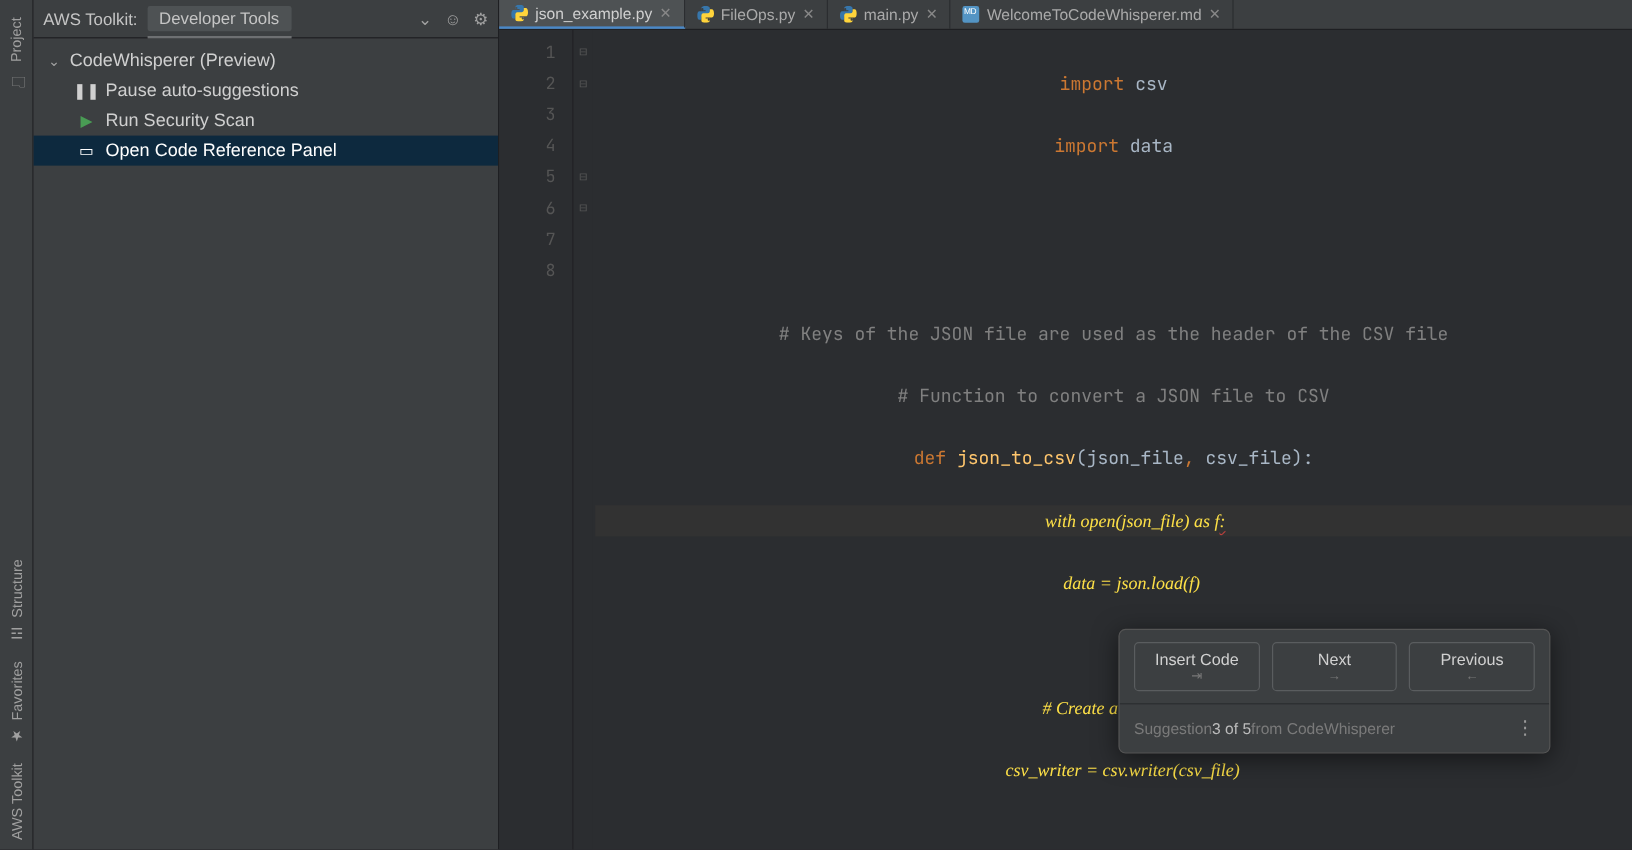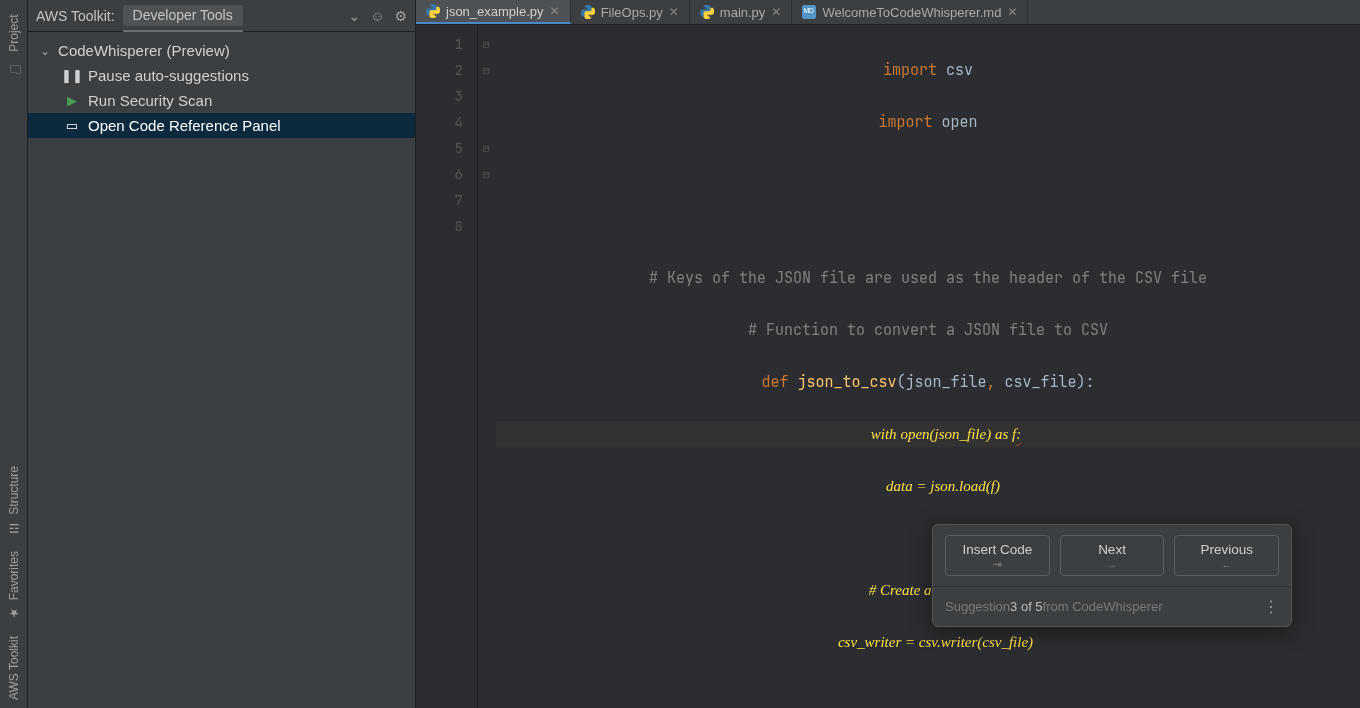--- a/index.html
+++ b/index.html
@@ -305,21 +305,21 @@
       <div>⊟</div>
       <div></div>
         <div></div>
       <div>⊟</div>
       <div>⊟</div>
       <div></div>
         <div></div>
     </div>
     <div class="code">
 <div class="line"><span class="kw">import</span><span class="param"> csv</span></div>
-<div class="line"><span class="kw">import</span><span class="param"> open</span></div>
+<div class="line"><span class="kw">import</span><span class="param"> data</span></div>
 <div class="line"></div>
 <div class="line"></div>
 <div class="line"><span class="comment"># Keys of the JSON file are used as the header of the CSV file</span></div>
 <div class="line"><span class="comment"># Function to convert a JSON file to CSV</span></div>
 <div class="line"><span class="kw">def </span><span class="fn">json_to_csv</span><span class="param">(</span><span class="param">json_file</span><span class="comma">, </span><span class="param">csv_file</span><span class="colon">):</span></div>
 <div class="line current"><span>    </span><span class="suggest">with</span><span class="suggest"> open(json_file) </span><span class="suggest">as</span><span class="suggest"> f</span><span class="suggest err">:</span></div>
 <div class="line"><span class="suggest">        data = json.load(f)</span></div>
 <div class="line"><span class="suggest"></span></div>
 <div class="line"><span class="suggest">    # Create a CSV writer</span></div>
 <div class="line"><span class="suggest">    csv_writer = csv.writer(csv_file)</span></div>

